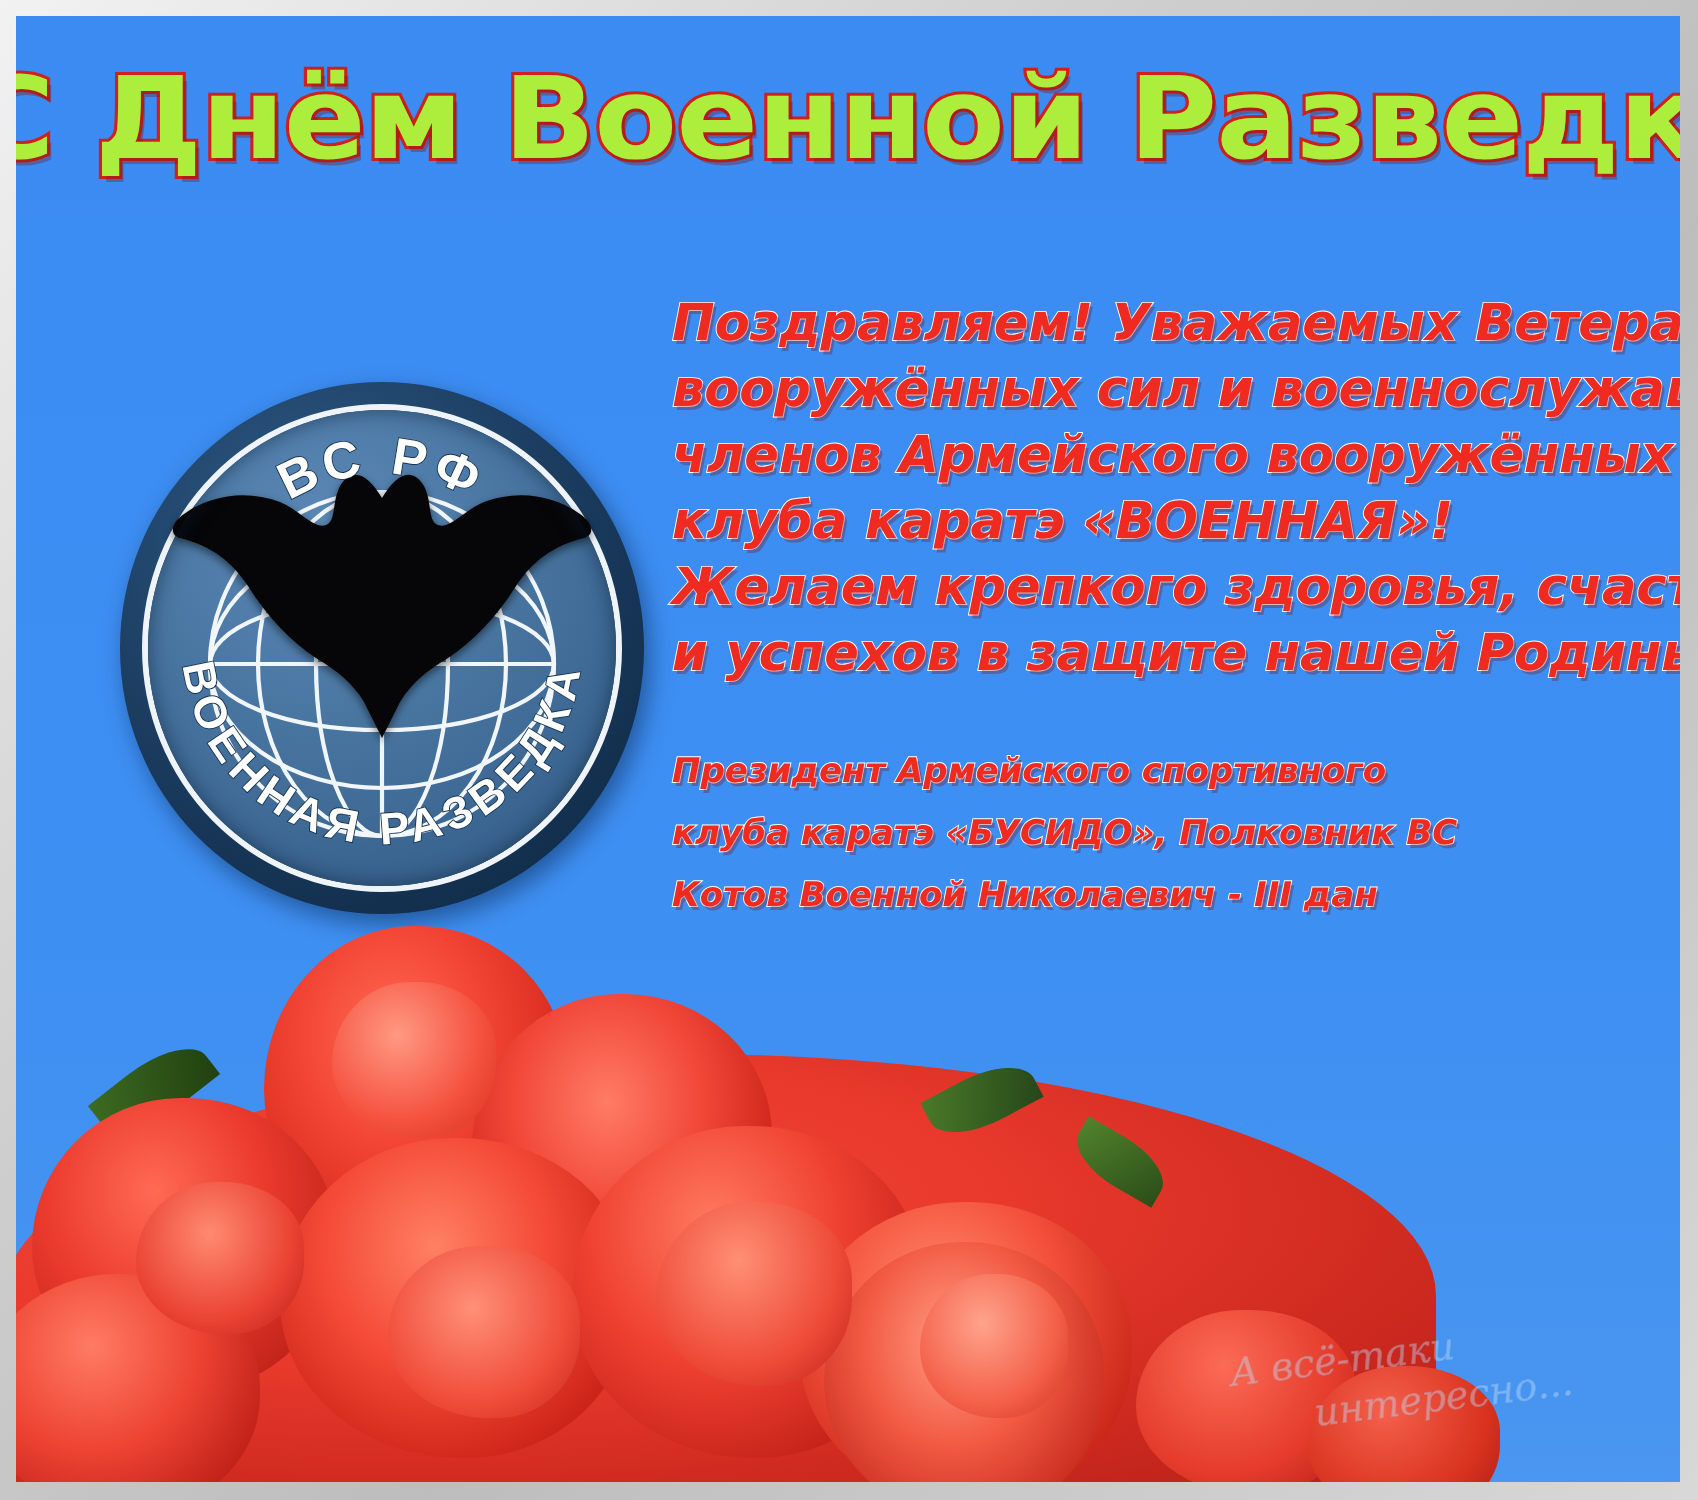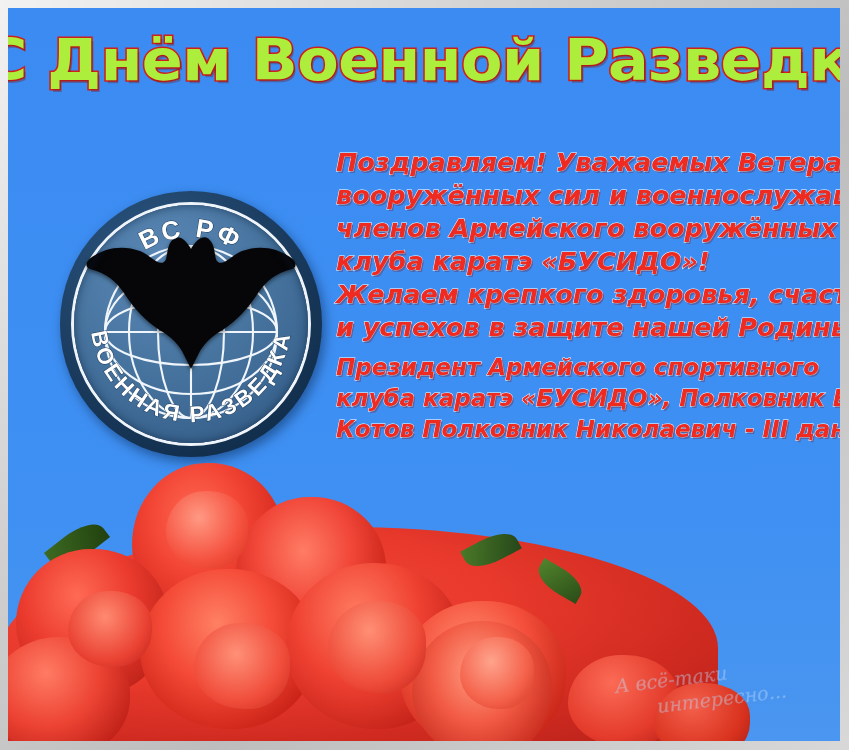--- a/index.html
+++ b/index.html
@@ -90,21 +90,21 @@
     position:absolute;left:328px;top:138px;width:512px;
     font-style:italic;font-weight:bold;
     font-family:"DejaVu Sans","Liberation Sans",sans-serif;
     color:#ef2a21;
     font-size:25.5px;line-height:33px;
     -webkit-text-stroke:0.9px #ffffff;
     paint-order:stroke fill;
     text-shadow:1.5px 2px 0 rgba(120,10,10,.30);
     white-space:nowrap;
   }
-  #msg .para2{margin-top:8px;font-size:23px;line-height:31px;}
+  #msg .para2{margin-top:27px;font-size:17px;line-height:31px;}
   #msg .line{display:block;}
 
   
   #roses{position:absolute;left:0;right:0;bottom:0;height:300px;}
   .rose{position:absolute;border-radius:50% 50% 48% 52%/52% 48% 50% 50%;}
   .petal{position:absolute;border-radius:50% 50% 45% 55%/55% 45% 50% 50%;}
   .leaf{position:absolute;background:#2d5217;border-radius:0 60% 0 60%;}
   .stem{position:absolute;background:#b9c15a;border-radius:3px;}
 
   #roses .mass{
@@ -183,28 +183,28 @@
         </text>
       </svg>
       <div class="inner-edge"></div>
     </div>
 
     <div id="msg">
       <div class="para1">
         <span class="line">Поздравляем! Уважаемых Ветеранов</span>
         <span class="line">вооружённых сил и военнослужащих -</span>
         <span class="line">членов Армейского вооружённых</span>
-        <span class="line">клуба каратэ «БУСИДО»!</span>
+        <span class="line">клуба каратэ «ВОЕННАЯ»!</span>
         <span class="line">Желаем крепкого здоровья, счастья</span>
         <span class="line">и успехов в защите нашей Родины!</span>
       </div>
       <div class="para2">
         <span class="line">Президент Армейского спортивного</span>
         <span class="line">клуба каратэ «БУСИДО», Полковник ВС</span>
-        <span class="line">Котов Полковник Николаевич - III дан</span>
+        <span class="line">Котов Военной Николаевич - III дан</span>
       </div>
     </div>
 
     <div id="roses">
       <div class="mass"></div>
 
       <div class="leaf" style="left:38px;top:90px;width:62px;height:28px;transform:rotate(-38deg);
                   background:linear-gradient(120deg,#3d6b22,#21400f);"></div>
       <div class="leaf" style="left:84px;top:176px;width:46px;height:24px;transform:rotate(22deg);
                   background:linear-gradient(120deg,#355c1c,#1b330c);"></div>

